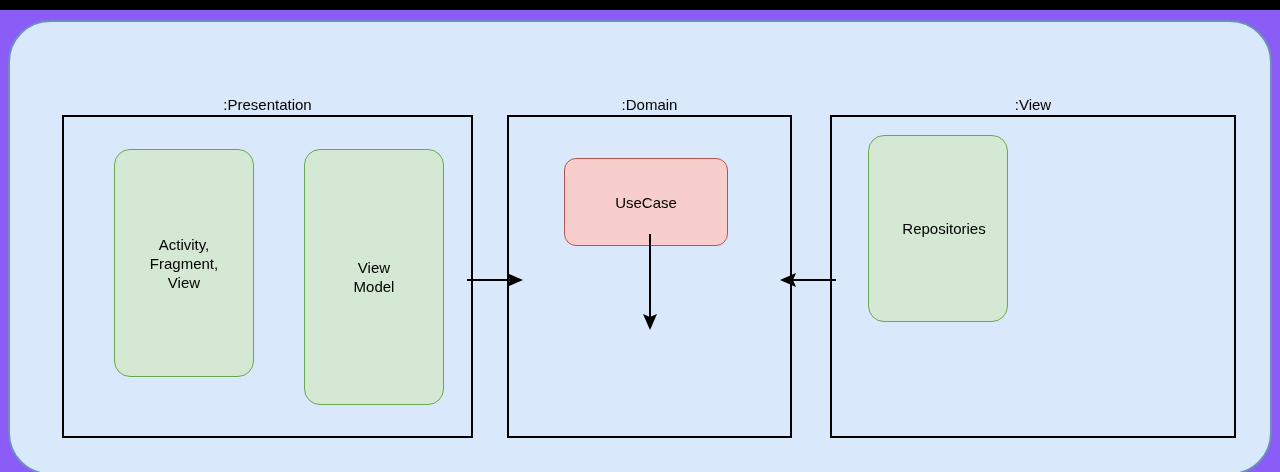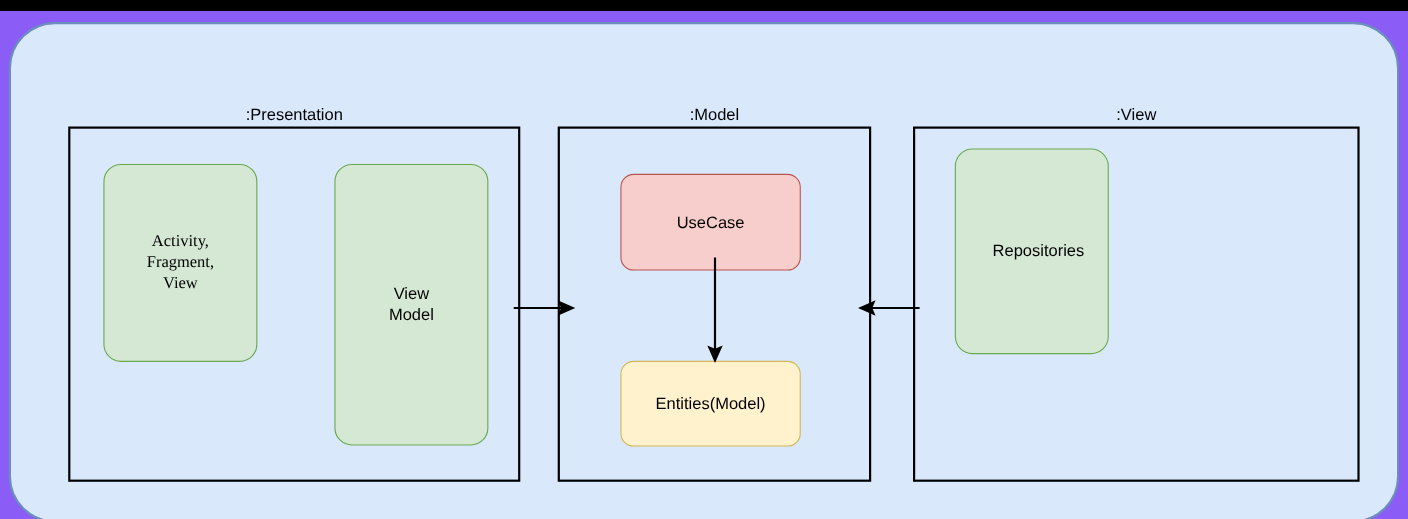--- a/index.html
+++ b/index.html
@@ -82,21 +82,21 @@
     background: #f8cecc;
     border: 1.6px solid #b85450;
     border-radius: 12px;
   }
   .comp-yellow {
     background: #fff2cc;
     border: 1.6px solid #d6b656;
     border-radius: 12px;
   }
 
-  #comp-activity   { left: 84px;  top: 127px; width: 140px; height: 180px; font-family: Liberation Serif, serif; }
+  #comp-activity   { left: 104px;  top: 127px; width: 140px; height: 228px; }
   #comp-viewmodel  { left: 294px; top: 127px; width: 140px; height: 256px; }
   #comp-usecase    { left: 554px; top: 136px; width: 164px; height: 88px;  }
   #comp-entities   { left: 554px; top: 306px; width: 164px; height: 78px;  }
   #comp-repos      { left: 858px; top: 113px; width: 140px; height: 187px; padding-left: 12px; }
   #comp-retrofit   { left: 1048px;top: 127px; width: 140px; height: 256px; }
 
   
   .connector {
     position: absolute;
     pointer-events: none;
@@ -107,38 +107,37 @@
 </style>
 </head>
 <body>
 
 <div id="canvas">
 
   <div class="outer-container">
 
     <div class="module-label" id="label-presentation">:Presentation</div>
 
-    <div class="module-label" id="label-domain">:Model</div>
+    <div class="module-label" id="label-domain">:Domain</div>
 
     <div class="module-label" id="label-data">:View</div>
 
     <div class="module" id="module-presentation"></div>
 
     <div class="component comp-green" id="comp-activity">Activity,
 Fragment,
 View</div>
 
     <div class="component comp-green" id="comp-viewmodel">View
 Model</div>
 
     <div class="module" id="module-domain"></div>
 
     <div class="component comp-pink" id="comp-usecase">UseCase</div>
 
-    <div class="component comp-yellow" id="comp-entities">Entities(Model)</div>
 
     <div class="module" id="module-data"></div>
 
     <div class="component comp-green" id="comp-repos">Repositories</div>
 
 
     <svg class="connector" id="arrow-presentation-domain" viewBox="0 0 60 36" width="60" height="36">
       <line x1="2" y1="18" x2="46" y2="18" stroke="#000000" stroke-width="2"></line>
       <polygon points="58,18 42,11 45,18 42,25" fill="#000000"></polygon>
     </svg>

